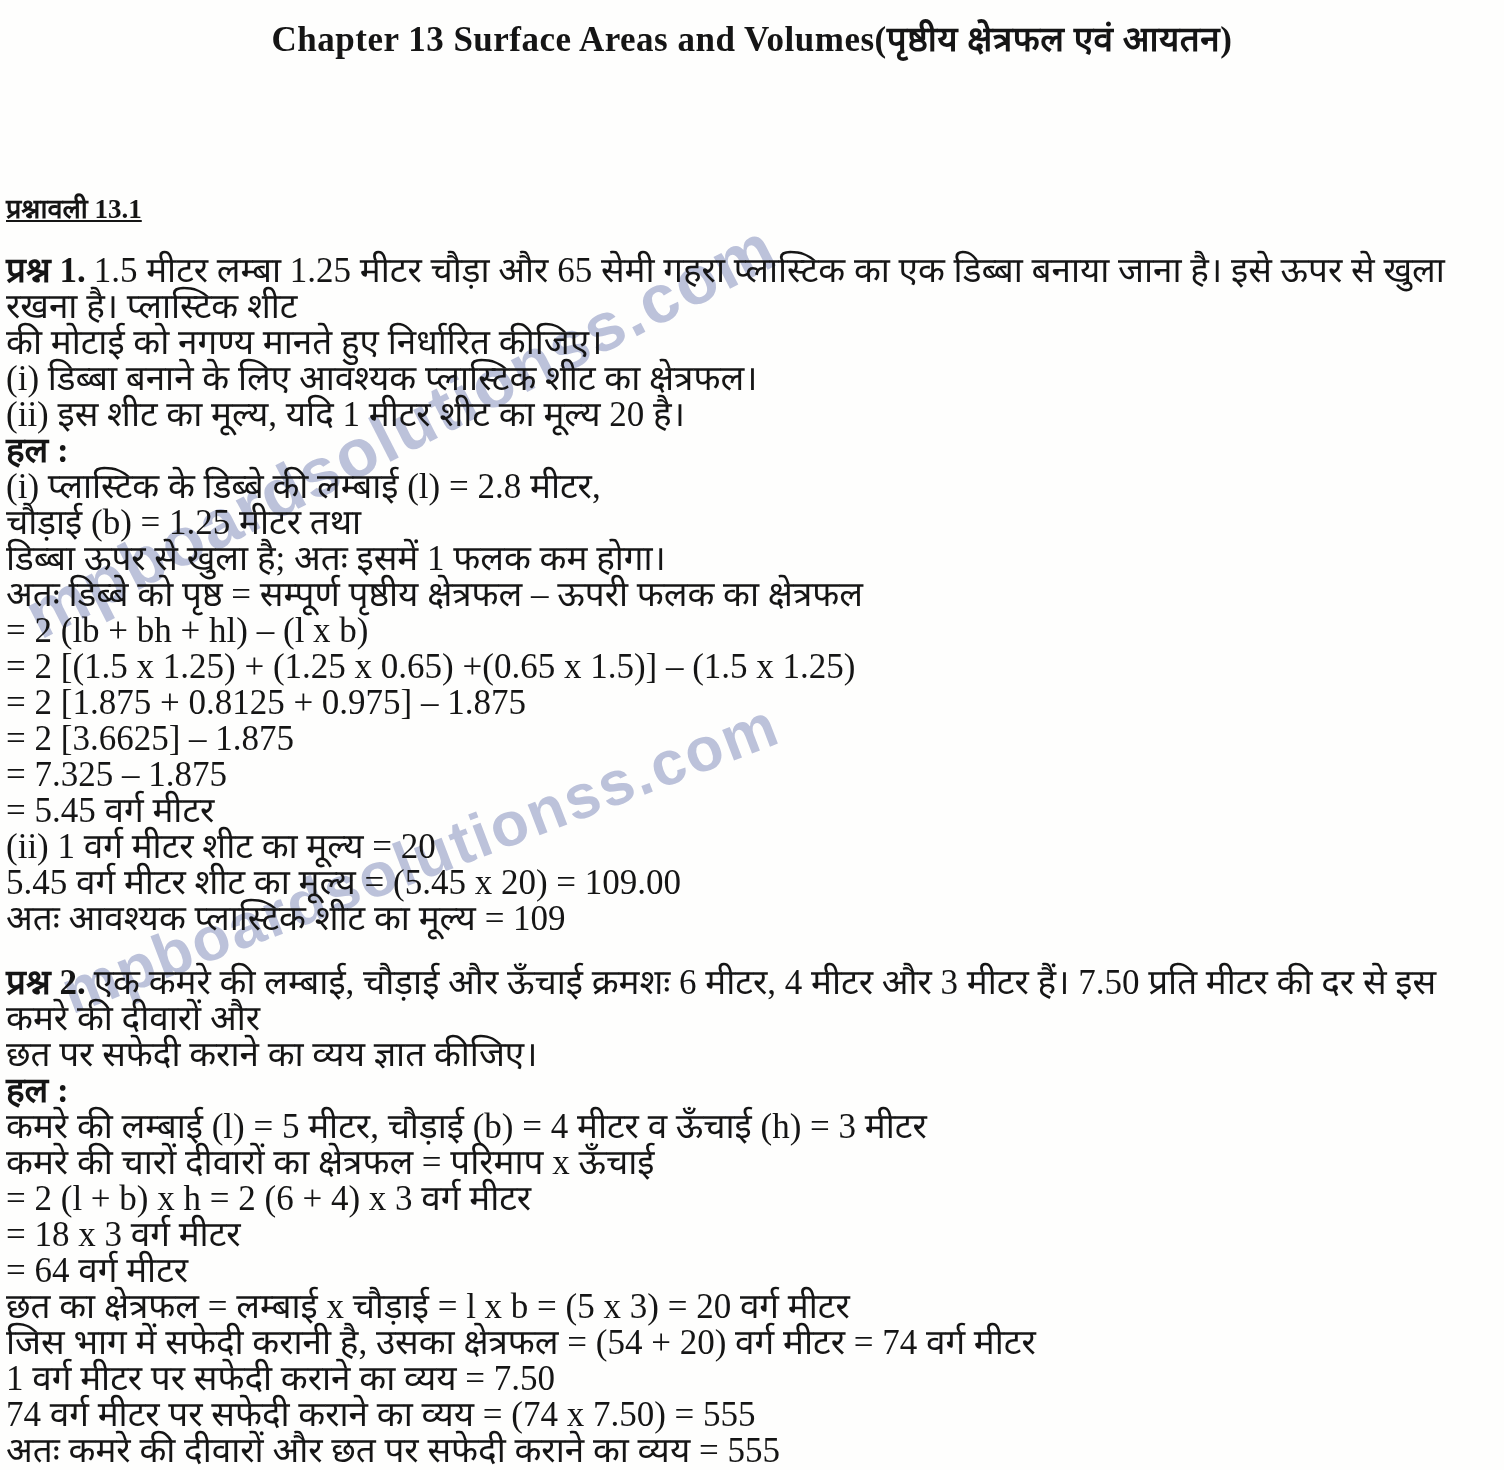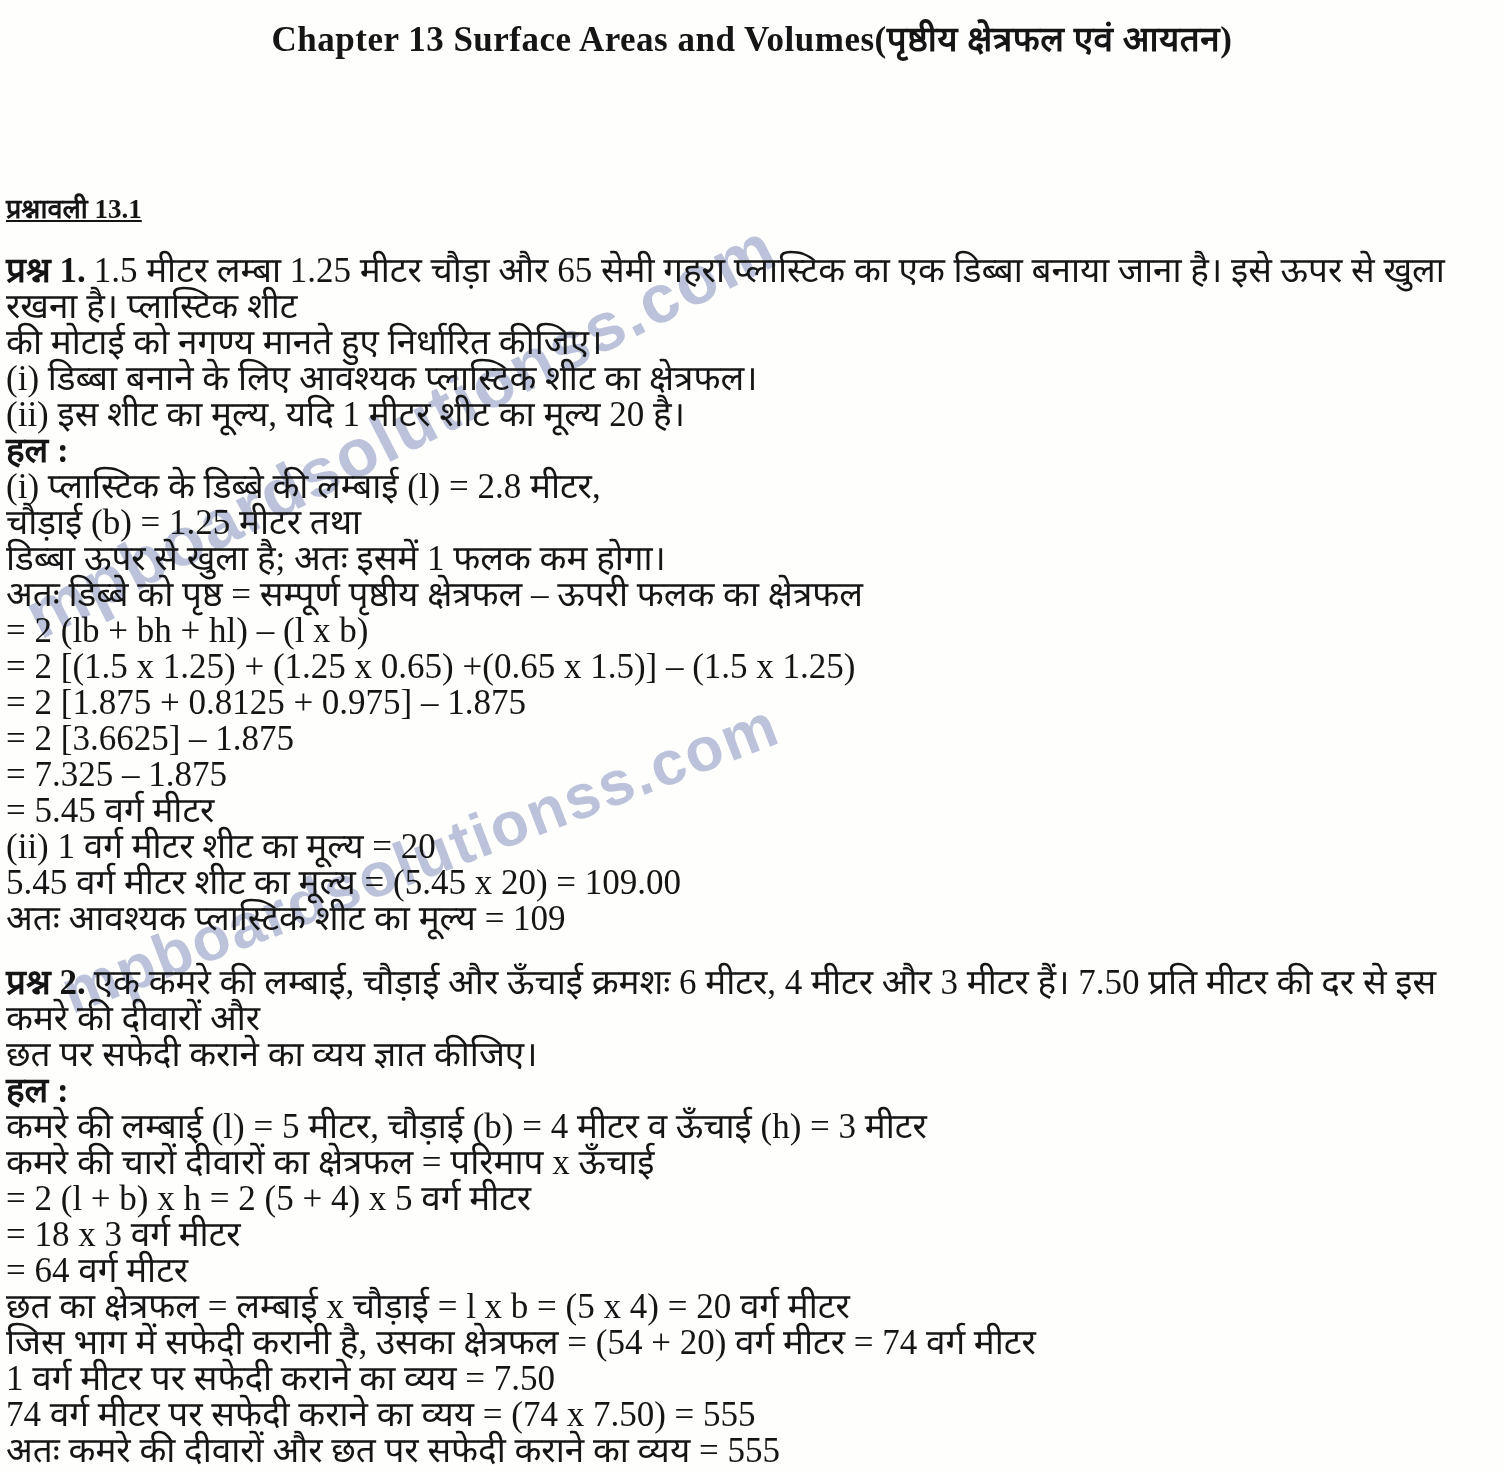--- a/index.html
+++ b/index.html
@@ -104,24 +104,24 @@
       <p class="line">5.45 वर्ग मीटर शीट का मूल्य = (5.45 x 20) = 109.00</p>
       <p class="line">अतः आवश्यक प्लास्टिक शीट का मूल्य = 109</p>
     </section>
 
     <section class="question second">
       <p class="line"><span class="q-label">प्रश्न 2.</span><span>एक कमरे की लम्बाई, चौड़ाई और ऊँचाई क्रमशः 6 मीटर, 4 मीटर और 3 मीटर हैं। 7.50 प्रति मीटर की दर से इस कमरे की दीवारों और</span></p>
       <p class="line">छत पर सफेदी कराने का व्यय ज्ञात कीजिए।</p>
       <p class="line bold">हल :</p>
       <p class="line">कमरे की लम्बाई (l) = 5 मीटर, चौड़ाई (b) = 4 मीटर व ऊँचाई (h) = 3 मीटर</p>
       <p class="line">कमरे की चारों दीवारों का क्षेत्रफल = परिमाप x ऊँचाई</p>
-      <p class="line">= 2 (l + b) x h = 2 (5 + 4) x 5 वर्ग मीटर</p>
+      <p class="line">= 2 (l + b) x h = 2 (6 + 4) x 3 वर्ग मीटर</p>
       <p class="line">= 18 x 3 वर्ग मीटर</p>
       <p class="line">= 64 वर्ग मीटर</p>
-      <p class="line">छत का क्षेत्रफल = लम्बाई x चौड़ाई = l x b = (5 x 4) = 20 वर्ग मीटर</p>
+      <p class="line">छत का क्षेत्रफल = लम्बाई x चौड़ाई = l x b = (5 x 3) = 20 वर्ग मीटर</p>
       <p class="line">जिस भाग में सफेदी करानी है, उसका क्षेत्रफल = (54 + 20) वर्ग मीटर = 74 वर्ग मीटर</p>
       <p class="line">1 वर्ग मीटर पर सफेदी कराने का व्यय = 7.50</p>
       <p class="line">74 वर्ग मीटर पर सफेदी कराने का व्यय = (74 x 7.50) = 555</p>
       <p class="line">अतः कमरे की दीवारों और छत पर सफेदी कराने का व्यय = 555</p>
     </section>
 
   </div>
 </div>
 
 </body></html>

